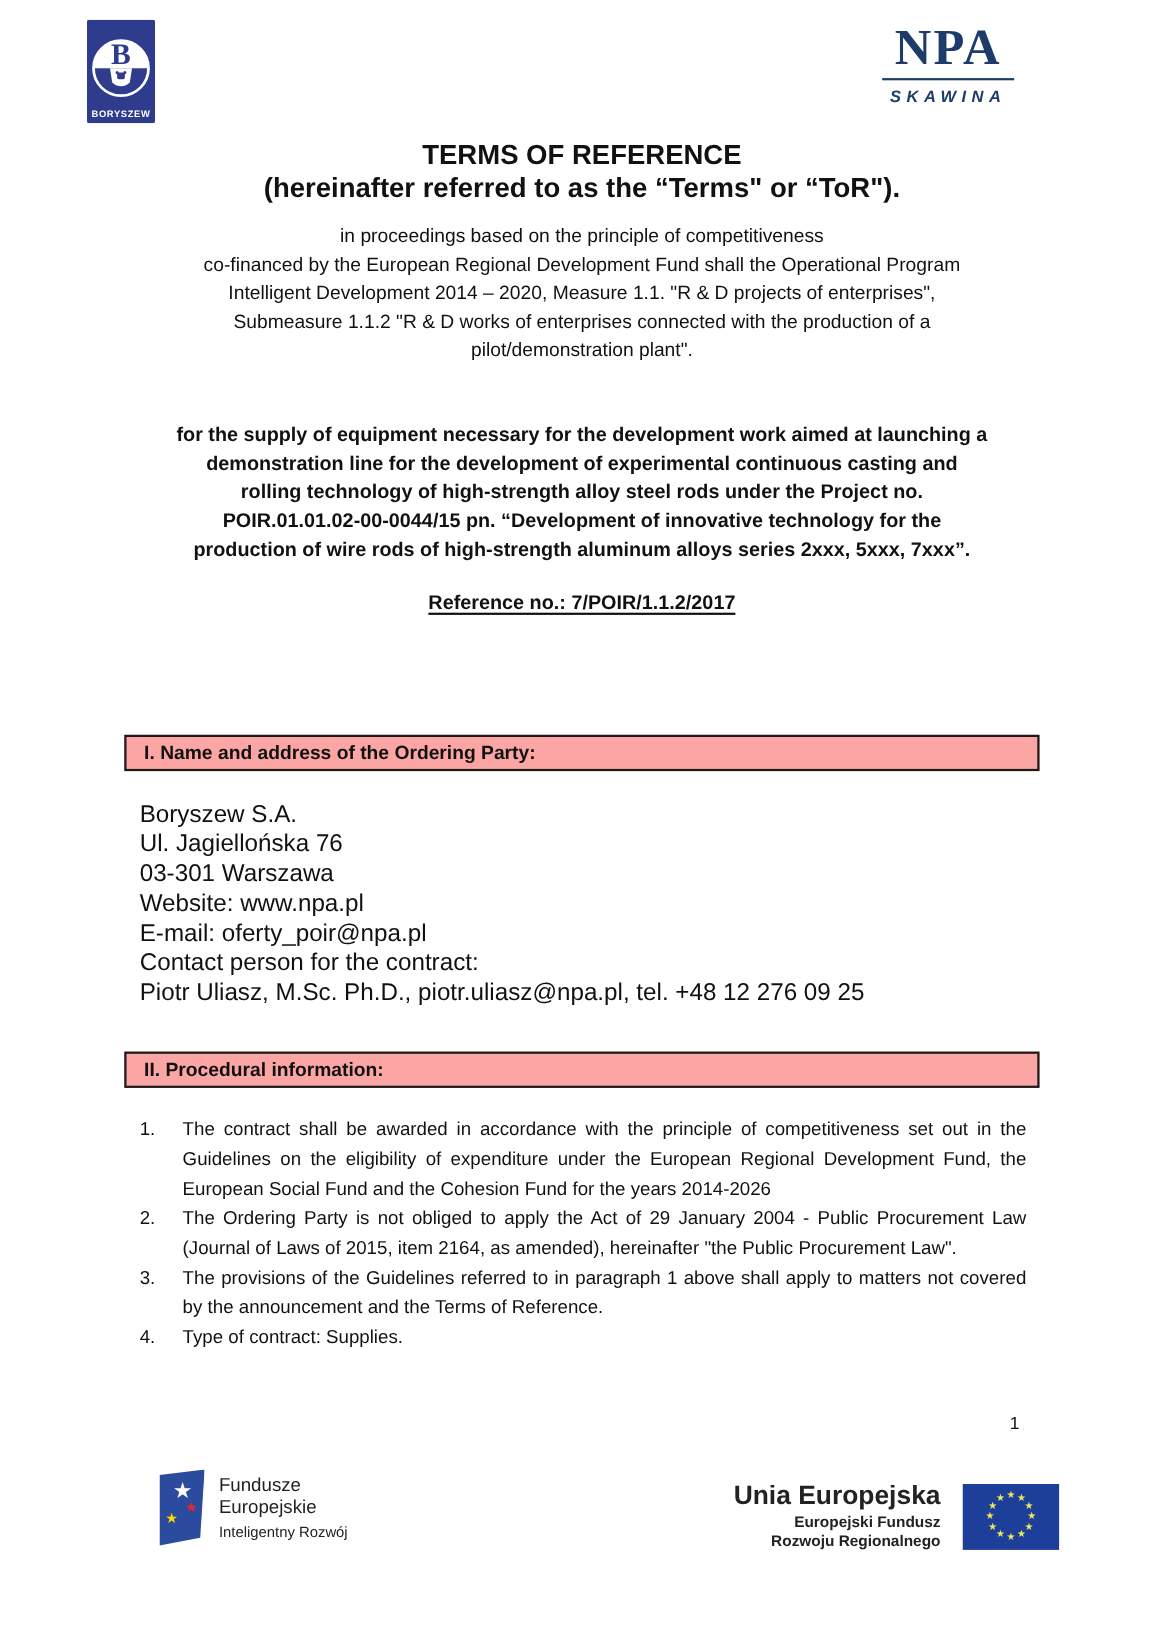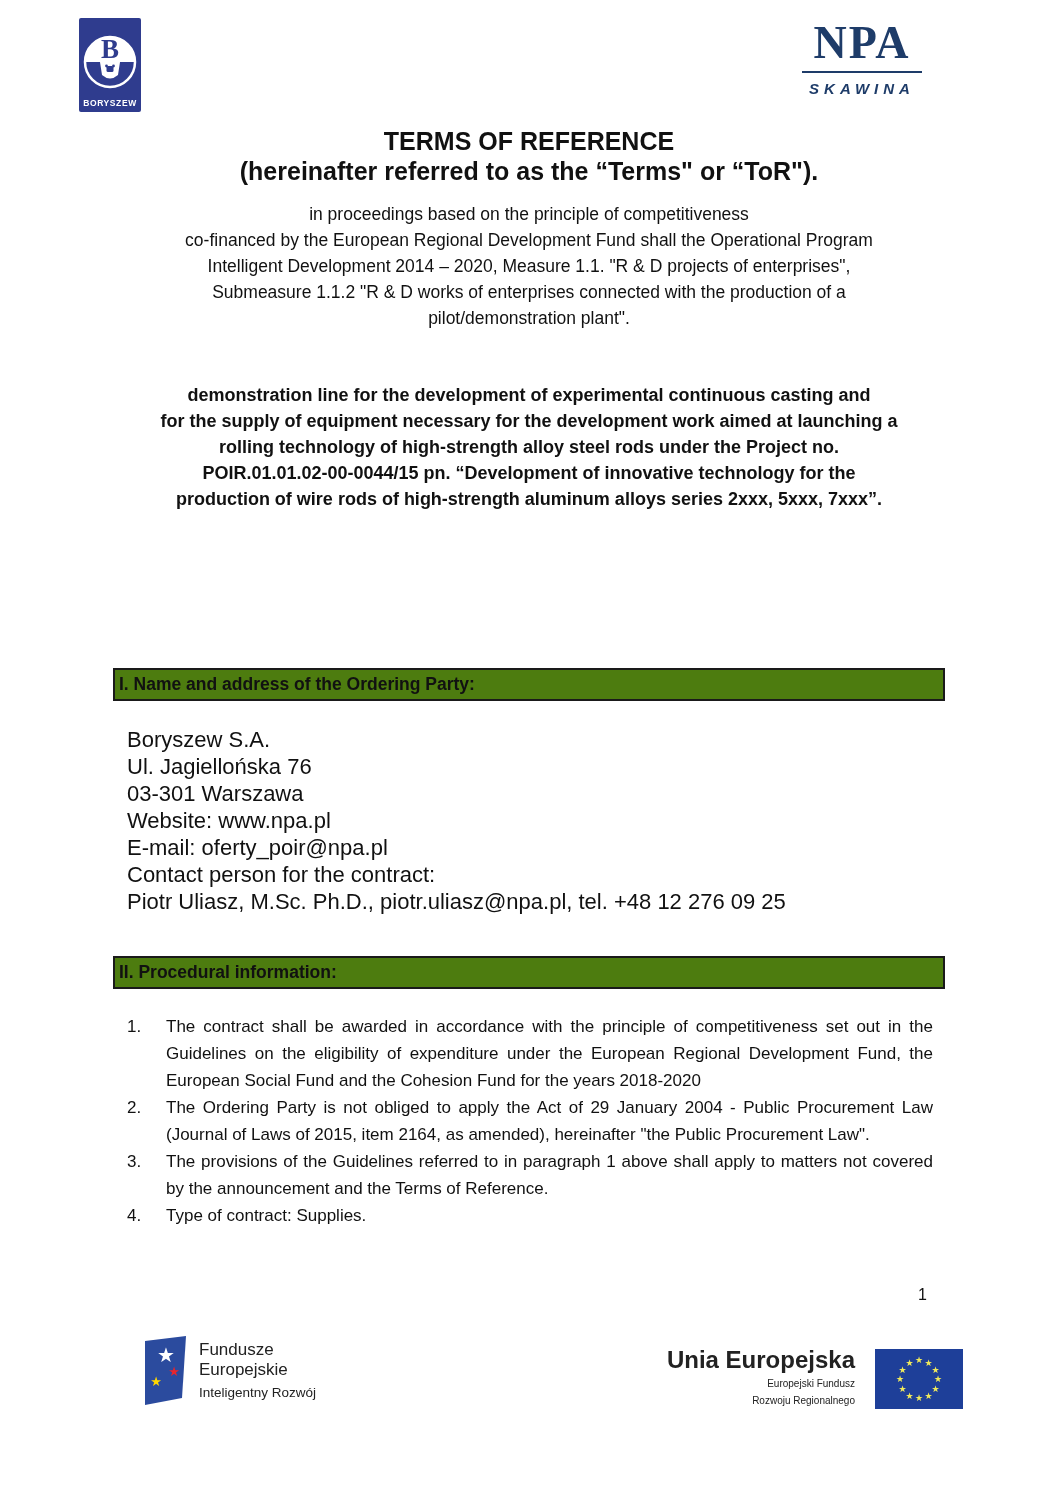--- a/index.html
+++ b/index.html
@@ -50,21 +50,21 @@
     position: absolute; top: 538px; left: 0; right: 0;
     text-align: center; font-weight: bold; font-size: 18px;
   }
   .reference-block span { text-decoration: underline; text-decoration-thickness: 2px; text-underline-offset: 3px; }
 
   
   .section-box {
     position: absolute; left: 113px; width: 832px; height: 33px;
     box-sizing: border-box; border: 2px solid #1a1a1a;
     font-weight: bold; font-size: 17.5px; line-height: 29px;
-    padding-left: 4px; background: #4d7c0f;
+    padding-left: 16px; background: #fca5a5;
   }
   .section1-box { top: 668px; }
   .section2-box { top: 956px; }
 
   
   .address-block {
     position: absolute; left: 127px; top: 726px;
     font-size: 22px; line-height: 27px;
   }
 
@@ -83,21 +83,21 @@
 
   
   .footer-left { position: absolute; left: 145px; top: 1336px; display: flex; align-items: flex-start; }
   .fundusze-text { margin-left: 13px; padding-top: 4px; color: #222; }
   .fundusze-title { font-weight: normal; font-size: 17px; line-height: 20px; }
   .fundusze-sub { font-size: 13.5px; margin-top: 5px; }
 
   .footer-right { position: absolute; right: 95px; top: 1348px; display: flex; align-items: center; }
   .eu-text { text-align: right; margin-right: 20px; color: #222; }
   .eu-title { font-weight: bold; font-size: 24px; line-height: 24px; }
-  .eu-sub { font-weight: normal; font-size: 10px; line-height: 17px; margin-top: 3px; }
+  .eu-sub { font-weight: bold; font-size: 14px; line-height: 17px; margin-top: 3px; }
 </style>
 </head>
 <body>
 
 <div class="page">
 
   <div class="boryszew-logo">
     <svg width="62" height="94" viewBox="0 0 62 94">
       <rect x="0" y="0" width="62" height="94" rx="2" fill="#2f3c8e"></rect>
       <path d="M6,44 A25,25 0 0 1 56,44 Z" fill="#ffffff"></path>
@@ -124,27 +124,30 @@
 
   <div class="intro-block">
     <div>in proceedings based on the principle of competitiveness</div>
     <div>co-financed by the European Regional Development Fund shall the Operational Program</div>
     <div>Intelligent Development 2014 – 2020, Measure 1.1. "R &amp; D projects of enterprises",</div>
     <div>Submeasure 1.1.2 "R &amp; D works of enterprises connected with the production of a</div>
     <div>pilot/demonstration plant".</div>
   </div>
 
   <div class="subject-block">
+    <div>for the supply of equipment necessary for the development work aimed at launching a</div>
     <div>demonstration line for the development of experimental continuous casting and</div>
-    <div>for the supply of equipment necessary for the development work aimed at launching a</div>
     <div>rolling technology of high-strength alloy steel rods under the Project no.</div>
     <div>POIR.01.01.02-00-0044/15 pn. “Development of innovative technology for the</div>
     <div>production of wire rods of high-strength aluminum alloys series 2xxx, 5xxx, 7xxx”.</div>
   </div>
 
+  <div class="reference-block">
+    <span>Reference no.: 7/POIR/1.1.2/2017</span>
+  </div>
 
   <div class="section-box section1-box">
     <span>I. Name and address of the Ordering Party:</span>
   </div>
 
   <div class="address-block">
     <div>Boryszew S.A.</div>
     <div>Ul. Jagiellońska 76</div>
     <div>03-301 Warszawa</div>
     <div>Website: www.npa.pl</div>
@@ -153,21 +156,21 @@
     <div>Piotr Uliasz, M.Sc. Ph.D., piotr.uliasz@npa.pl, tel. +48 12 276 09 25</div>
   </div>
 
   <div class="section-box section2-box">
     <span>II. Procedural information:</span>
   </div>
 
   <div class="proc-list">
     <div class="proc-item">
       <span class="proc-num">1.</span>
-      <div class="proc-text">The contract shall be awarded in accordance with the principle of competitiveness set out in the Guidelines on the eligibility of expenditure under the European Regional Development Fund, the European Social Fund and the Cohesion Fund for the years 2018-2020</div>
+      <div class="proc-text">The contract shall be awarded in accordance with the principle of competitiveness set out in the Guidelines on the eligibility of expenditure under the European Regional Development Fund, the European Social Fund and the Cohesion Fund for the years 2014-2026</div>
     </div>
     <div class="proc-item">
       <span class="proc-num">2.</span>
       <div class="proc-text">The Ordering Party is not obliged to apply the Act of 29 January 2004 - Public Procurement Law (Journal of Laws of 2015, item 2164, as amended), hereinafter "the Public Procurement Law".</div>
     </div>
     <div class="proc-item">
       <span class="proc-num">3.</span>
       <div class="proc-text">The provisions of the Guidelines referred to in paragraph 1 above shall apply to matters not covered by the announcement and the Terms of Reference.</div>
     </div>
     <div class="proc-item">

